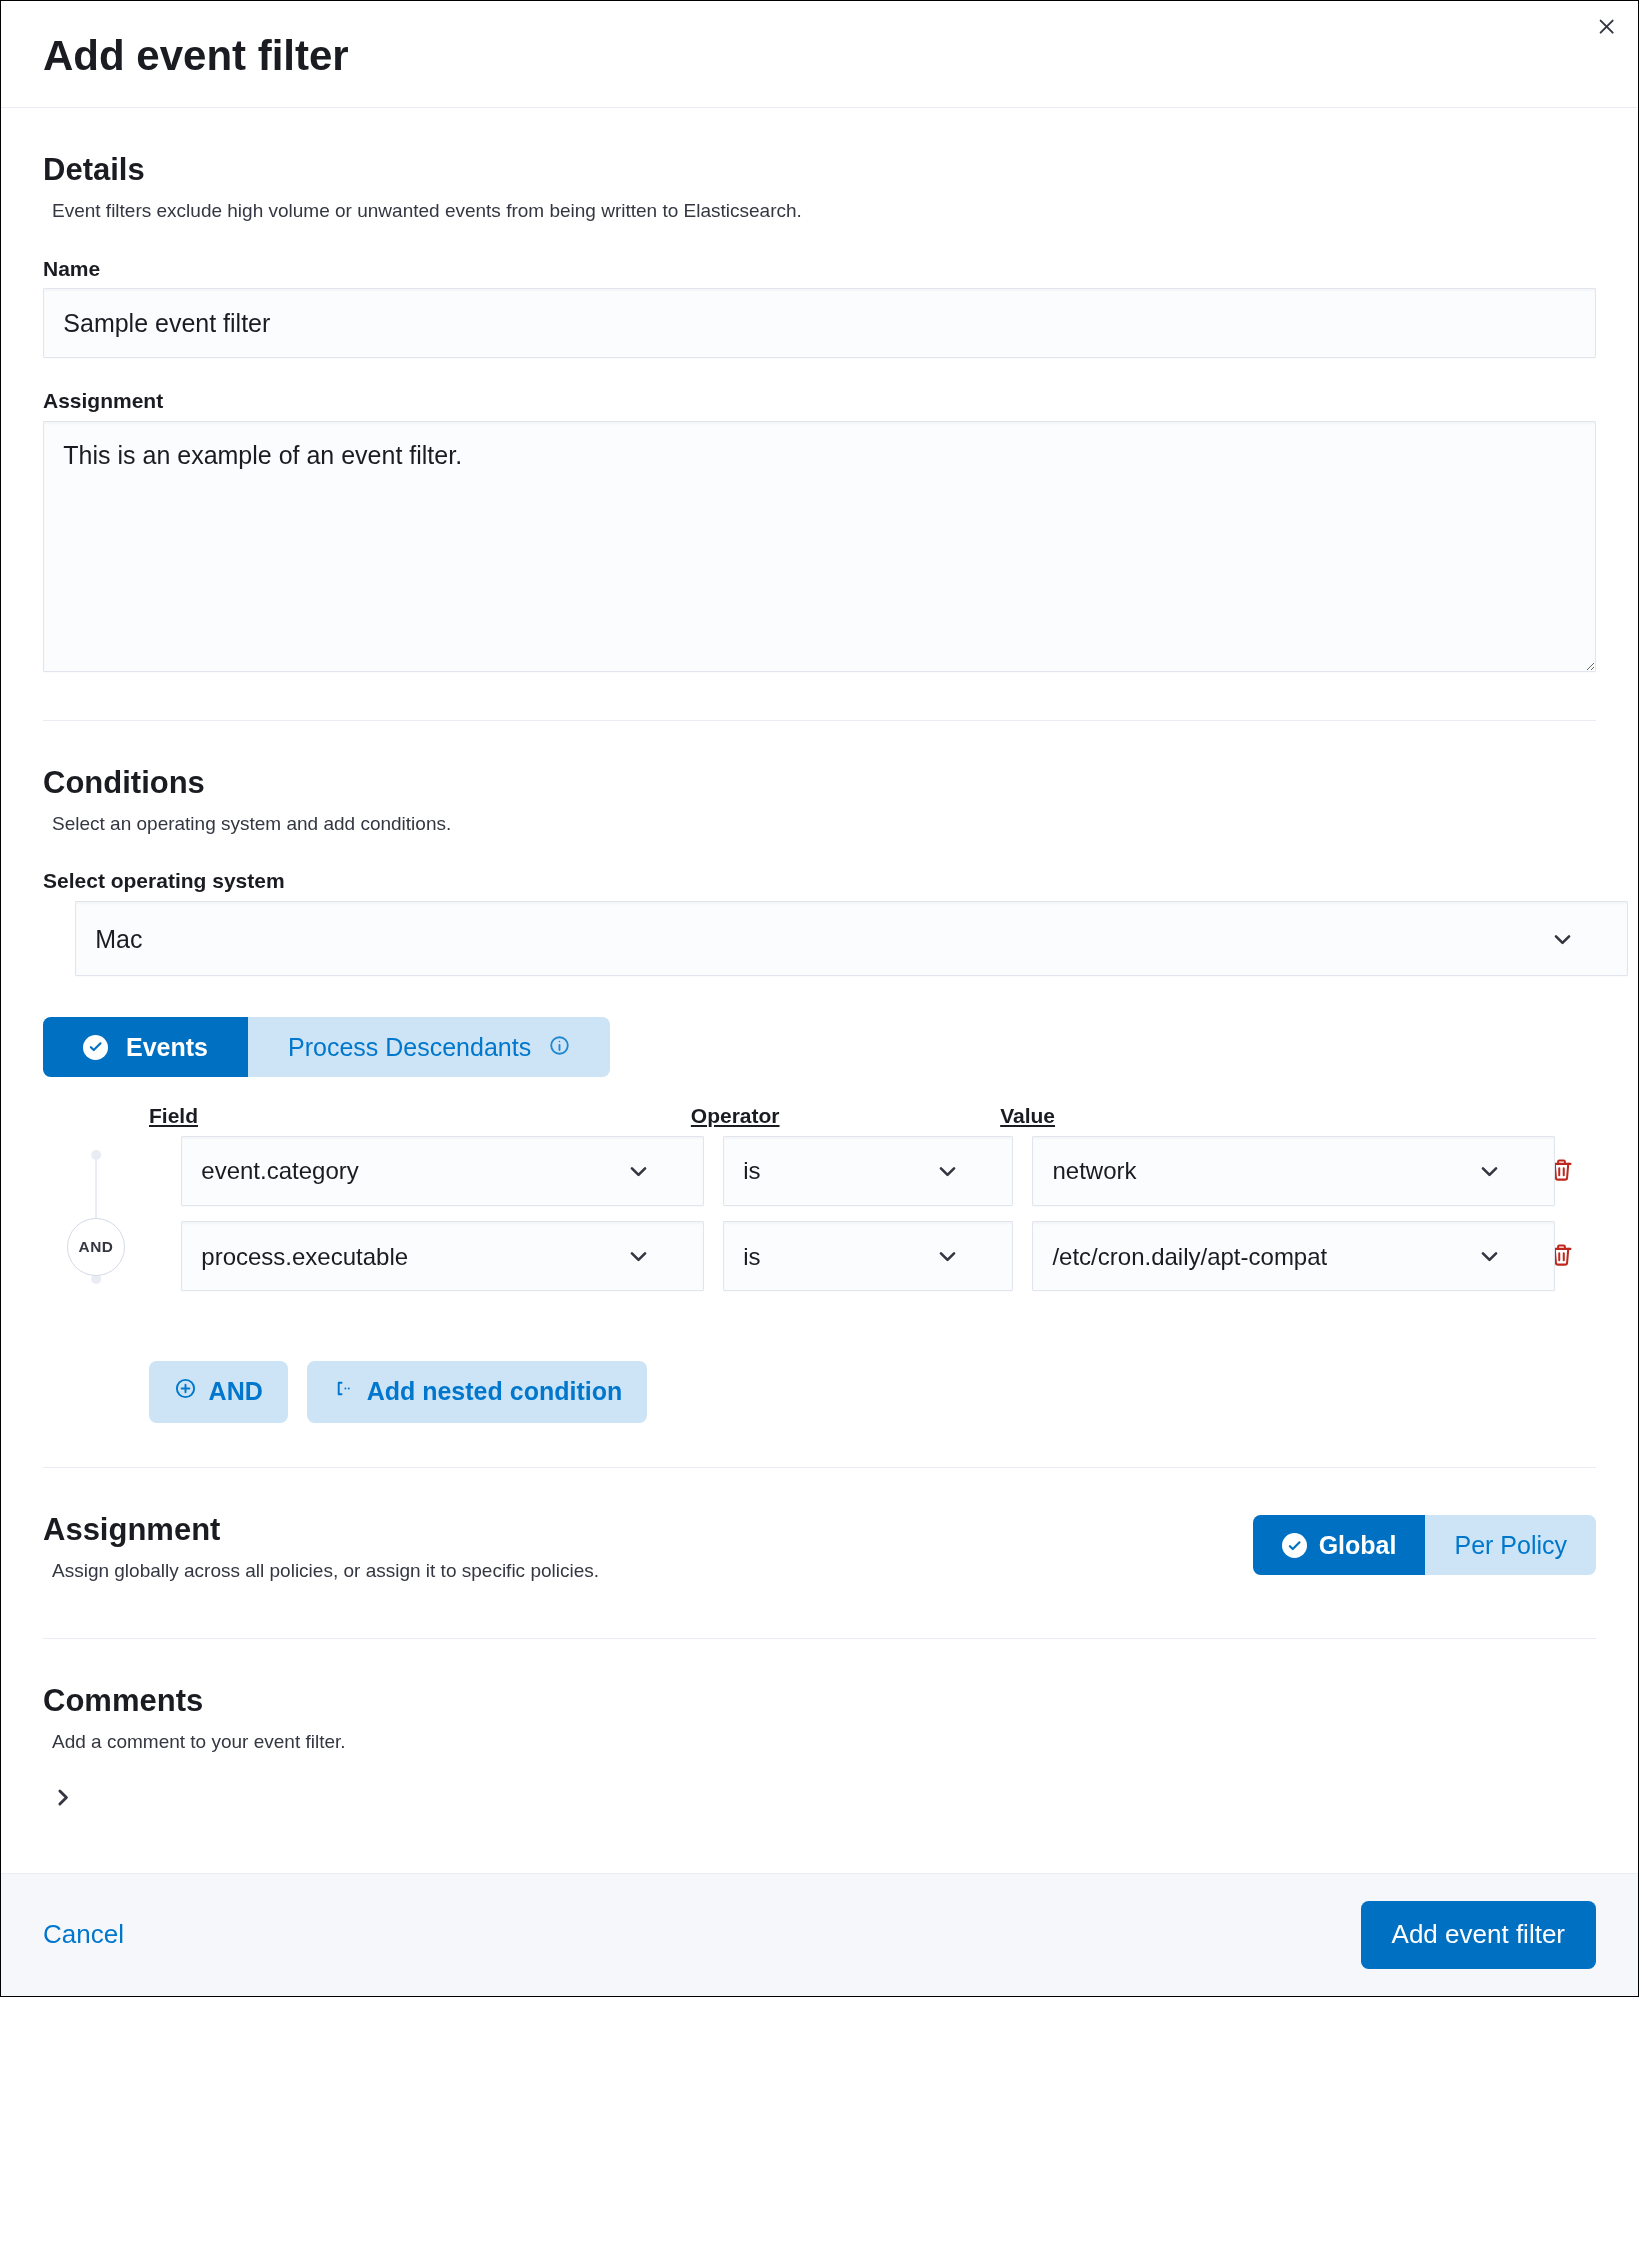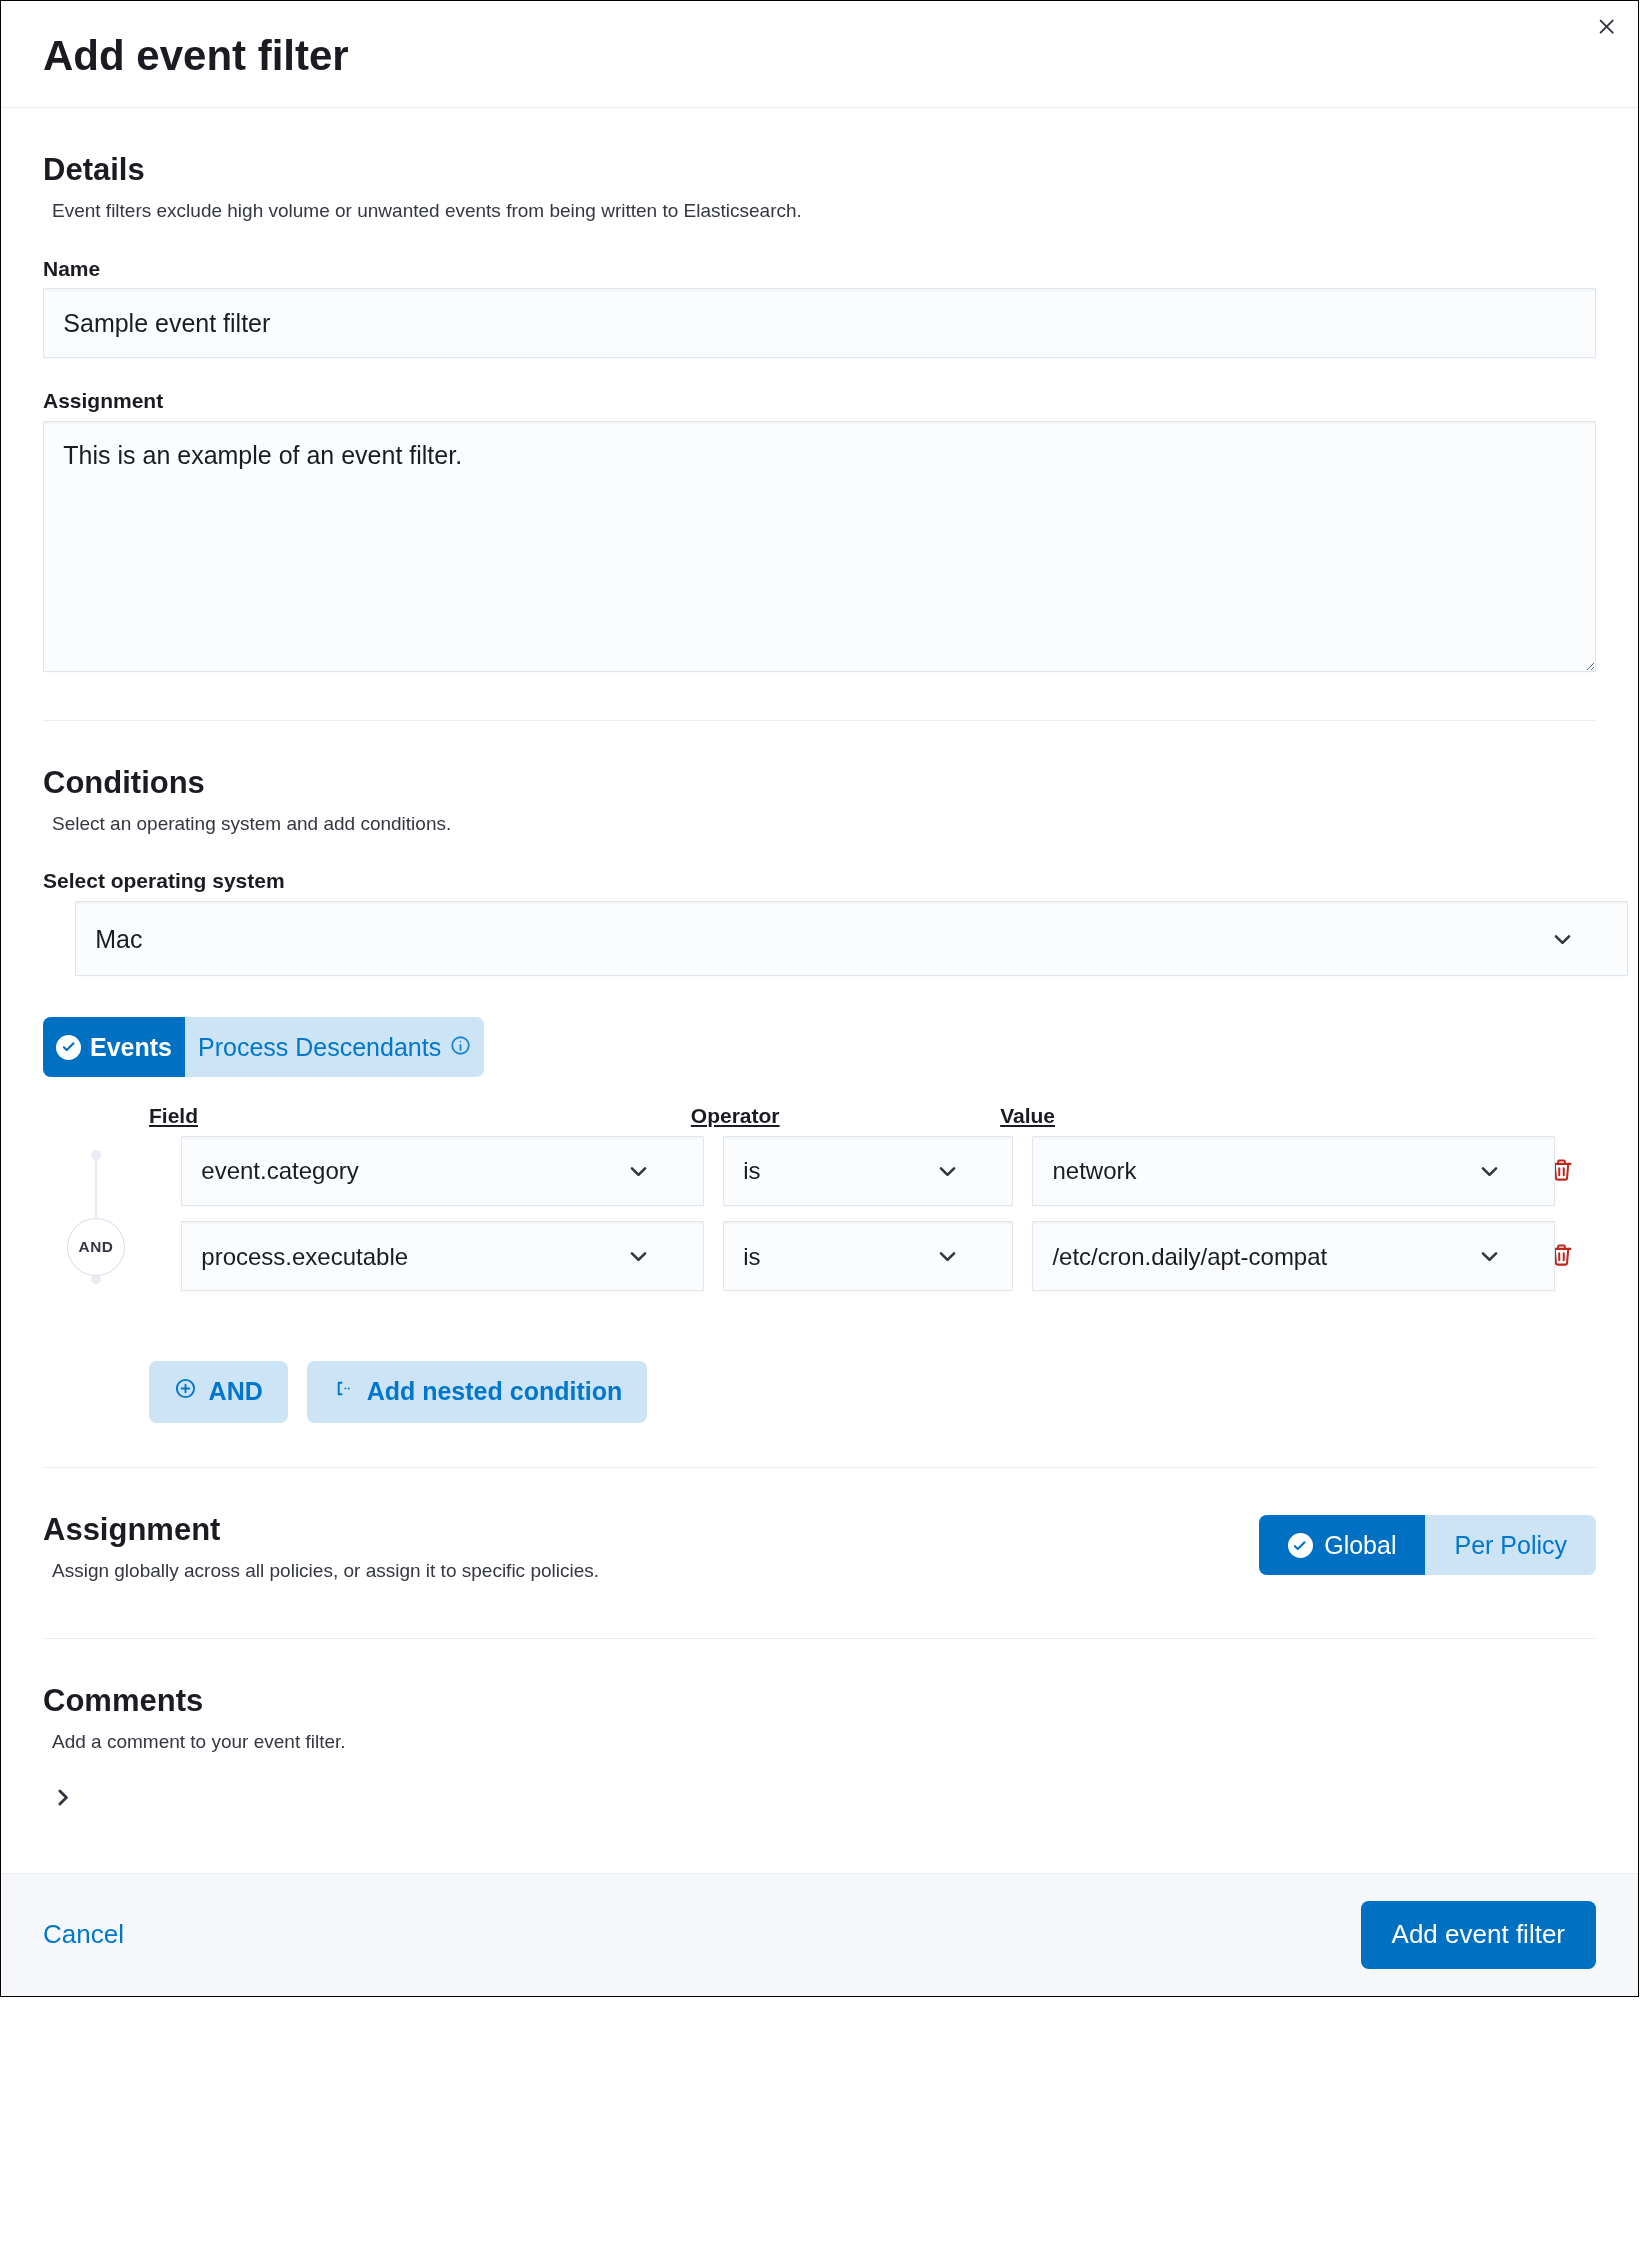--- a/index.html
+++ b/index.html
@@ -115,23 +115,23 @@
   
   .tabs {
     display: inline-flex;
     margin-top: 41px;
     border-radius: 7.7px;
     overflow: hidden;
   }
   .tab {
     display: inline-flex;
     align-items: center;
-    gap: 9px;
+    gap: 18px;
     height: 60px;
-    padding: 0 13px;
+    padding: 0 40px;
     font-size: 25px;
     font-weight: 600;
     border: none;
     cursor: pointer;
   }
   .tab.active {
     background: var(--primary-bg);
     color: #fff;
   }
   .tab.inactive {
@@ -228,21 +228,21 @@
   .assignment-row {
     display:flex; justify-content:space-between; align-items:flex-start; gap:23px;
   }
   .pill-group {
     display:inline-flex; border-radius:7.7px; overflow:hidden;
     margin-top: 3.9px;
   }
   .pill {
     display:inline-flex; align-items:center; gap:11.6px;
     height: 60px; padding: 0 29px;
-    font-size: 25px; font-weight:400;
+    font-size: 25px; font-weight:700;
     border:none; cursor:pointer;
   }
   .pill.active { background: var(--primary-bg); color:#fff; }
   .pill.inactive { background: var(--primary-light); color: var(--primary); font-weight:500; }
 
   
   .expand-btn {
     width:39px; height:39px; background:none; border:none; cursor:pointer;
     color:#343741; margin-top: 23px; padding:0;
     display:flex; align-items:center; justify-content:center;

